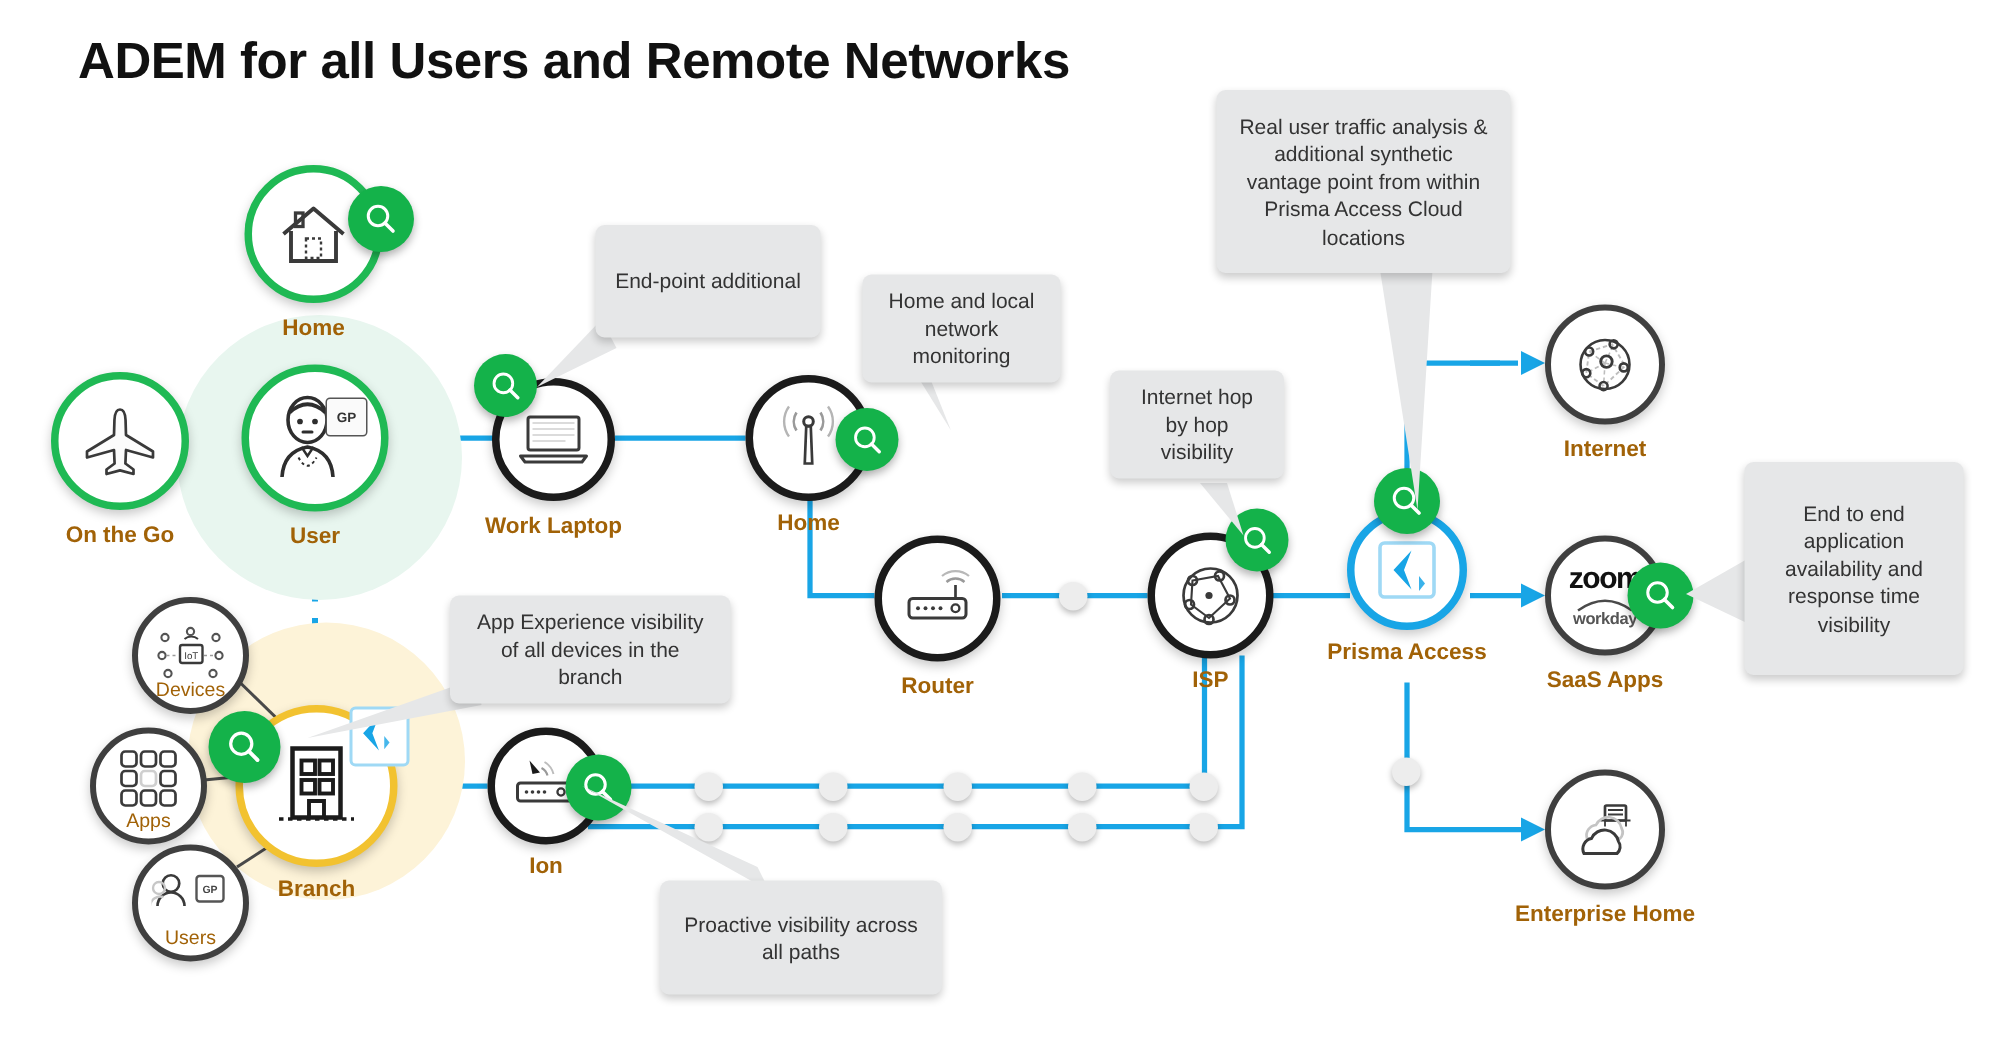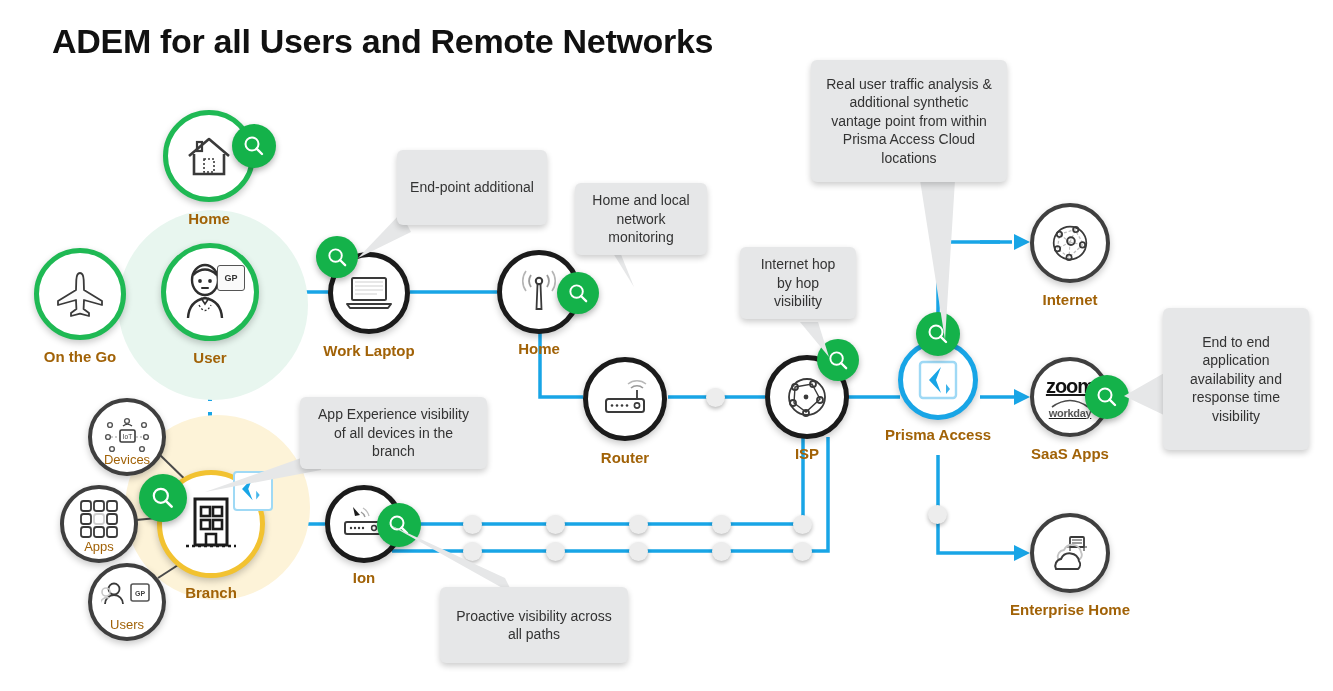--- a/index.html
+++ b/index.html
@@ -290,21 +290,21 @@
         <circle cx="24" cy="40" r="2.8" fill="none" stroke="#3a3a3a" stroke-width="1.8"></circle>
         <circle cx="12" cy="31" r="2.8" fill="none" stroke="#3a3a3a" stroke-width="1.8"></circle>
         <circle cx="26" cy="23" r="4" fill="none" stroke="#3a3a3a" stroke-width="2"></circle>
       </svg>
     </div>
     <div class="caption" style="top:88px;">Internet</div>
   </div>
 
   <div class="node ring-grey" style="left:1030px;top:357px;width:80px;height:80px;">
     <div class="disc" style="width:80px;height:80px;">
-      <div style="display:flex;flex-direction:column;align-items:center;line-height:1;text-decoration:underline;">
+      <div style="display:flex;flex-direction:column;align-items:center;line-height:1;">
         <span class="zoomword">zoom</span>
         <svg width="42" height="12" viewBox="0 0 42 12">
           <path d="M3 11 Q21 -2 39 11" fill="none" stroke="#4a4a4a" stroke-width="1.6"></path>
         </svg>
         <span class="wdword">workday</span>
       </div>
     </div>
     <div class="badge" style="left:55px;top:18px;width:44px;height:44px;">
       <svg width="24" height="24" viewBox="0 0 24 24">
         <circle cx="10" cy="10" r="6.5" fill="none" stroke="#ffffff" stroke-width="2"></circle>

